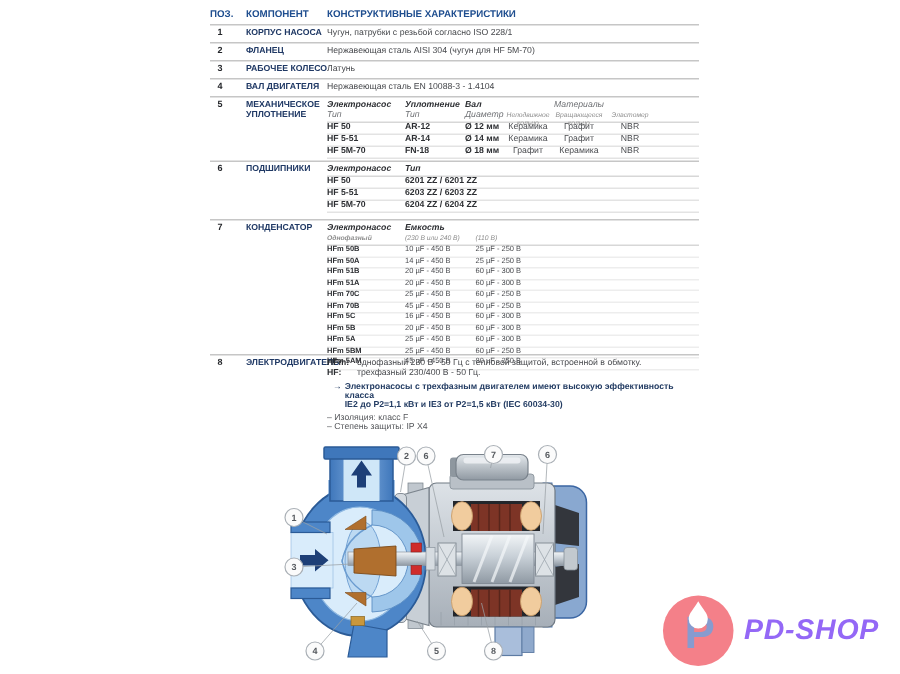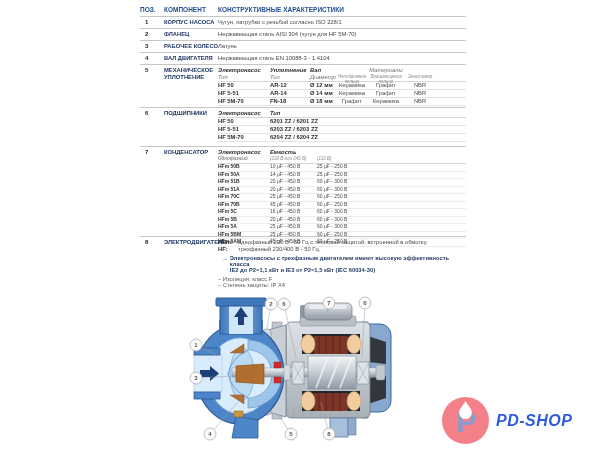--- a/index.html
+++ b/index.html
@@ -35,21 +35,21 @@
   .val{color:#4a4c50;}
   
   .mline{display:grid;grid-template-columns:20px 1fr;height:7px;line-height:6.5px;}
   .mlabel{font-weight:bold;color:#2c2e32;}
   .mnote{display:flex;gap:2px;margin:2px 0 2px 4px;font-weight:bold;color:#233c63;font-size:5.8px;line-height:6.2px;}
   .mbullet{height:6.5px;line-height:6px;color:#55575b;}
   
   .pump-svg{position:absolute;left:188px;top:292px;width:215px;height:153px;}
   
   .logo{position:absolute;left:441px;top:396px;display:flex;align-items:center;gap:6px;opacity:.92;}
-  .logo-text{font-size:16px;font-weight:bold;font-style:italic;color:#1d4ed8;letter-spacing:.5px;}
+  .logo-text{font-size:19px;font-weight:bold;font-style:italic;color:#8b5cf6;letter-spacing:.5px;}
 </style>
 </head>
 <body>
 
 <div class="sheet">
 
   <div class="spec">
 
     <div class="hdr-row">
       <span>ПОЗ.</span>

